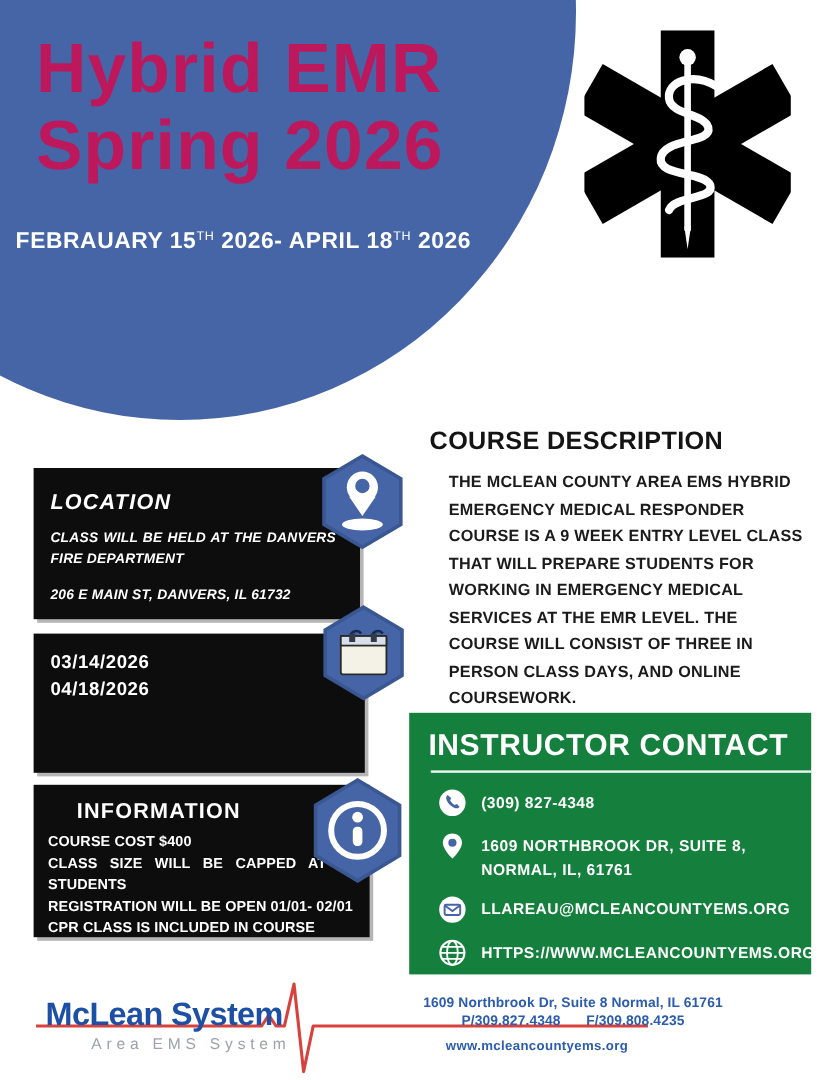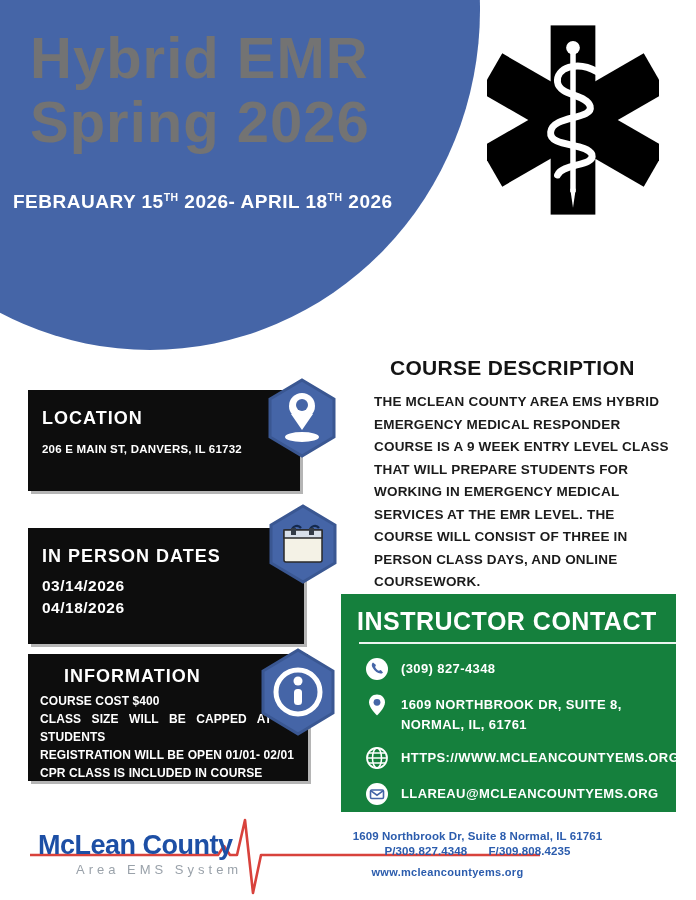--- a/index.html
+++ b/index.html
@@ -11,58 +11,58 @@
     overflow: hidden;
   }
   .abs { position: absolute; }
 
   
   .hero-circle {
     left: -180px; top: -330px; width: 660px; height: 680px;
     background: #4565a7; border-radius: 50%;
   }
   .hero-title {
-    left: 30px; top: 26px; color: #737373;
+    left: 30px; top: 26px; color: #be185d;
     font-size: 58px; font-weight: 800; line-height: 1.1; letter-spacing: 1px;
   }
   .hero-sub {
     left: 13px; top: 191px; color: #ffffff;
     font-size: 19px; font-weight: 800; letter-spacing: 0.5px; white-space: nowrap;
   }
-  .hero-sub sup { font-size: 0.55em; font-weight: 700; text-align: right; }
+  .hero-sub sup { font-size: 0.55em; font-weight: 400; text-align: right; }
   .star-of-life { left: 487px; top: 24px; width: 172px; height: 192px; }
 
   
   .blackbox {
     background: #0d0d0d; color: #ffffff;
     box-shadow: 3px 3px 0 rgba(90,90,90,0.45);
     padding: 14px 14px; overflow: hidden;
   }
   .blackbox h3 { font-size: 18px; font-weight: 800; letter-spacing: 1px; }
-  .box-location { left: 28px; top: 390px; width: 272px; height: 101px; }
+  .box-location { left: 28px; top: 390px; width: 272px; height: 126px; font-style: italic; }
   .box-location h3 { margin-top: 4px; margin-bottom: 12px; }
   .box-location .body { font-size: 11.5px; font-weight: 700; line-height: 1.45; letter-spacing: 0.2px; }
   .box-location .just { text-align: justify; margin-bottom: 14px; }
   .box-dates { left: 28px; top: 528px; width: 276px; height: 116px; }
   .box-dates h3 { margin-top: 4px; margin-bottom: 8px; }
   .box-dates .date-line { font-size: 15.5px; font-weight: 800; line-height: 1.42; letter-spacing: 0.5px; }
   .box-info { left: 28px; top: 654px; width: 280px; height: 127px; padding: 10px 12px; }
   .box-info h3 { margin-left: 24px; margin-top: 2px; margin-bottom: 5px; }
   .box-info .line { font-size: 12px; font-weight: 700; line-height: 1.5; letter-spacing: 0.1px; }
   .box-info .just { text-align: justify; }
   .box-info .nowrap { white-space: nowrap; }
 
   .hexicon { pointer-events: none; }
   .hex-pin  { left: 266px; top: 378px; width: 72px; height: 80px; }
   .hex-cal  { left: 267px; top: 504px; width: 72px; height: 80px; }
   .hex-info { left: 258px; top: 648px; width: 80px; height: 88px; }
 
   
   .cd-title {
-    left: 390px; top: 356px; color: #141414;
+    left: 358px; top: 356px; color: #141414;
     font-size: 21px; font-weight: 800; letter-spacing: 0.3px;
   }
   .cd-body {
     left: 374px; top: 391px; width: 298px; color: #1b1b1b;
     font-size: 13.5px; font-weight: 700; line-height: 22.5px; letter-spacing: 0.2px;
   }
 
   
   .contact-box {
     left: 341px; top: 594px; width: 335px; height: 218px;
@@ -113,33 +113,33 @@
   <g>
     <circle cx="50" cy="13" r="4" fill="#ffffff"></circle>
     <rect x="48.4" y="13" width="3.2" height="84" fill="#ffffff"></rect>
     <polygon points="48.4,95 51.6,95 50,106" fill="#ffffff"></polygon>
     <path d="M64 27 C52 20 40 25 41 33 C42 41 58 40 60 47 C62 55 38 52 37 62 C36 71 58 68 61 75 C63 82 44 80 41 87" stroke="#ffffff" stroke-width="4" fill="none" stroke-linecap="round"></path>
   </g>
 </svg>
 
 <div class="abs blackbox box-location">
   <h3>LOCATION</h3>
+  <div class="body just" style="width:238px;">CLASS WILL BE HELD AT THE DANVERS FIRE DEPARTMENT</div>
   <div class="body">206 E MAIN ST, DANVERS, IL 61732</div>
 </div>
 
 <svg class="abs hexicon hex-pin" viewBox="0 0 72 80">
   <polygon points="36,2 68,21 68,59 36,78 4,59 4,21" fill="#4565a7" stroke="#3a5792" stroke-width="3"></polygon>
   <ellipse cx="36" cy="59" rx="17" ry="5" fill="#ffffff"></ellipse>
   <circle cx="36" cy="28" r="13" fill="#ffffff"></circle>
   <polygon points="25,36 47,36 36,52" fill="#ffffff"></polygon>
   <circle cx="36" cy="27" r="6" fill="#4565a7"></circle>
 </svg>
 
 <div class="abs blackbox box-dates">
-  <h3>IN PERSON DATES</h3>
   <div class="date-line">03/14/2026</div>
   <div class="date-line">04/18/2026</div>
 </div>
 
 <svg class="abs hexicon hex-cal" viewBox="0 0 72 80">
   <polygon points="36,2 68,21 68,59 36,78 4,59 4,21" fill="#4565a7" stroke="#3a5792" stroke-width="3"></polygon>
   <path d="M25 26 a5 5 0 0 1 9 -2" stroke="#14294d" stroke-width="2.2" fill="none"></path>
   <path d="M43 26 a5 5 0 0 1 9 -2" stroke="#14294d" stroke-width="2.2" fill="none"></path>
   <rect x="17" y="26" width="38" height="32" rx="2" fill="#f4f2e6" stroke="#2a2a2a" stroke-width="1.5"></rect>
   <rect x="17" y="26" width="38" height="8" fill="#d8dfe9" stroke="#2a2a2a" stroke-width="1.5"></rect>
@@ -180,43 +180,43 @@
   <div class="contact-row">
     <svg class="cicon" viewBox="0 0 24 24">
       <path d="M12 1.5 C7.3 1.5 4 5 4 9.3 C4 15 12 22.5 12 22.5 C12 22.5 20 15 20 9.3 C20 5 16.7 1.5 12 1.5 Z" fill="#ffffff"></path>
       <circle cx="12" cy="9.3" r="3.4" fill="#4565a7"></circle>
     </svg>
     <div class="ctext">1609 NORTHBROOK DR, SUITE 8, NORMAL, IL, 61761</div>
   </div>
 
   <div class="contact-row">
     <svg class="cicon" viewBox="0 0 24 24">
+      <circle cx="12" cy="12" r="11" fill="#ffffff"></circle>
+      <rect x="5.5" y="8" width="13" height="8.5" rx="1.2" fill="none" stroke="#4565a7" stroke-width="1.6"></rect>
+      <path d="M6 8.8 L12 13.2 L18 8.8" fill="none" stroke="#4565a7" stroke-width="1.6"></path>
+    </svg>
+    <div class="ctext">LLAREAU@MCLEANCOUNTYEMS.ORG</div>
+  </div>
+
+  <div class="contact-row">
+    <svg class="cicon" viewBox="0 0 24 24">
       <circle cx="12" cy="12" r="10" stroke="#ffffff" stroke-width="1.8" fill="none"></circle>
       <ellipse cx="12" cy="12" rx="4.5" ry="10" stroke="#ffffff" stroke-width="1.5" fill="none"></ellipse>
       <line x1="2.5" y1="12" x2="21.5" y2="12" stroke="#ffffff" stroke-width="1.5"></line>
       <line x1="4" y1="7" x2="20" y2="7" stroke="#ffffff" stroke-width="1.5"></line>
       <line x1="4" y1="17" x2="20" y2="17" stroke="#ffffff" stroke-width="1.5"></line>
     </svg>
     <div class="ctext">HTTPS://WWW.MCLEANCOUNTYEMS.ORG/</div>
   </div>
-
-  <div class="contact-row">
-    <svg class="cicon" viewBox="0 0 24 24">
-      <circle cx="12" cy="12" r="11" fill="#ffffff"></circle>
-      <rect x="5.5" y="8" width="13" height="8.5" rx="1.2" fill="none" stroke="#4565a7" stroke-width="1.6"></rect>
-      <path d="M6 8.8 L12 13.2 L18 8.8" fill="none" stroke="#4565a7" stroke-width="1.6"></path>
-    </svg>
-    <div class="ctext">LLAREAU@MCLEANCOUNTYEMS.ORG</div>
-  </div>
 </div>
 
 <svg class="abs ekg" viewBox="0 0 525 85">
   <polyline points="8,42 186,42 196,42 202,33 208,42 215,42 223,7 231,80 239,42 518,42" fill="none" stroke="#d8423c" stroke-width="2.6" stroke-linejoin="round"></polyline>
 </svg>
-<div class="abs logo-name">McLean County</div>
+<div class="abs logo-name">McLean System</div>
 <div class="abs logo-sub">Area EMS System</div>
 
 <div class="abs footer-address">
   <div>1609 Northbrook Dr, Suite 8 Normal, IL 61761</div>
   <div class="footer-phone-row">
     <span>P/309.827.4348</span>
     <span>F/309.808.4235</span>
   </div>
 </div>
 <div class="abs footer-web">www.mcleancountyems.org</div>

